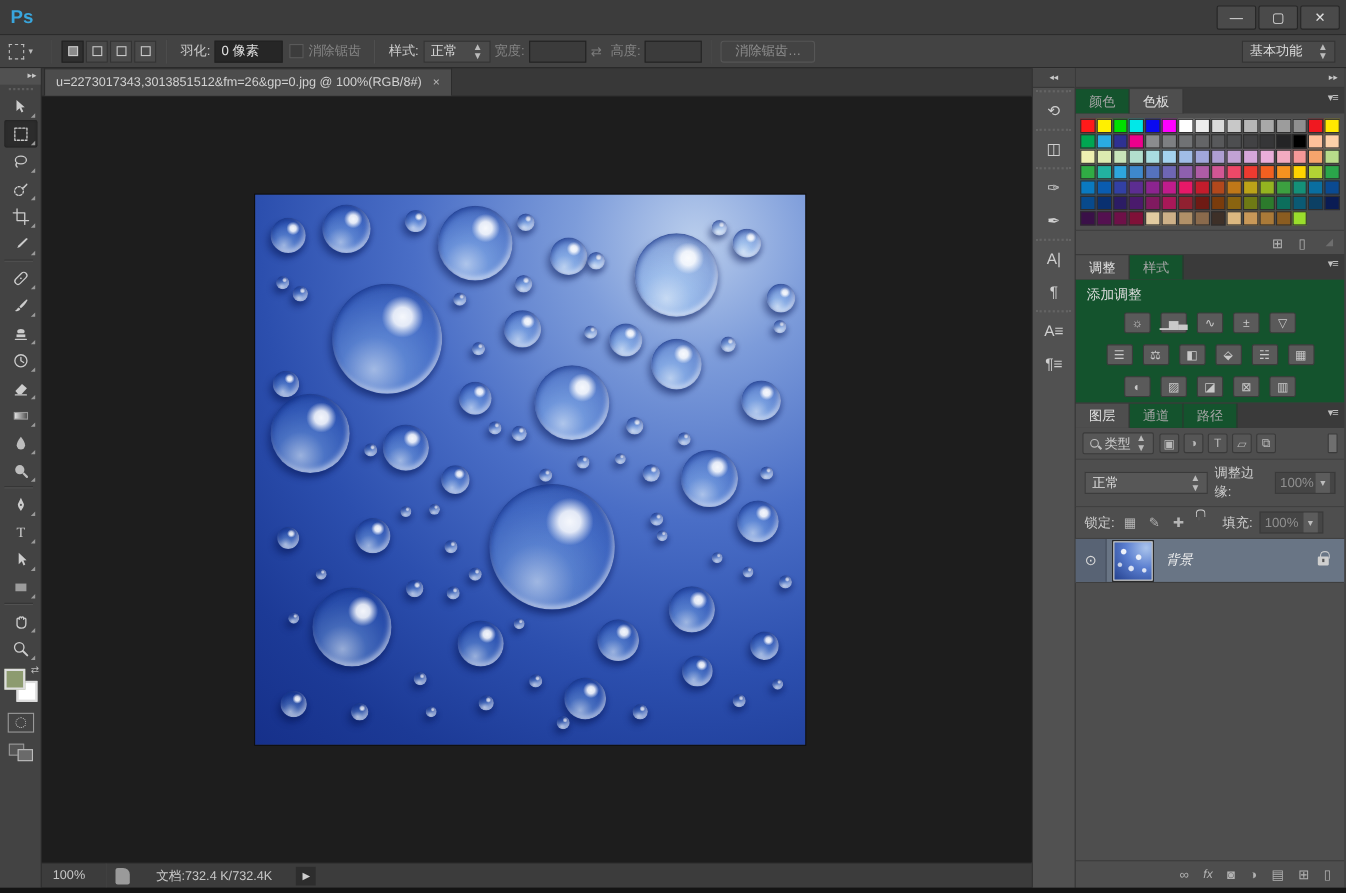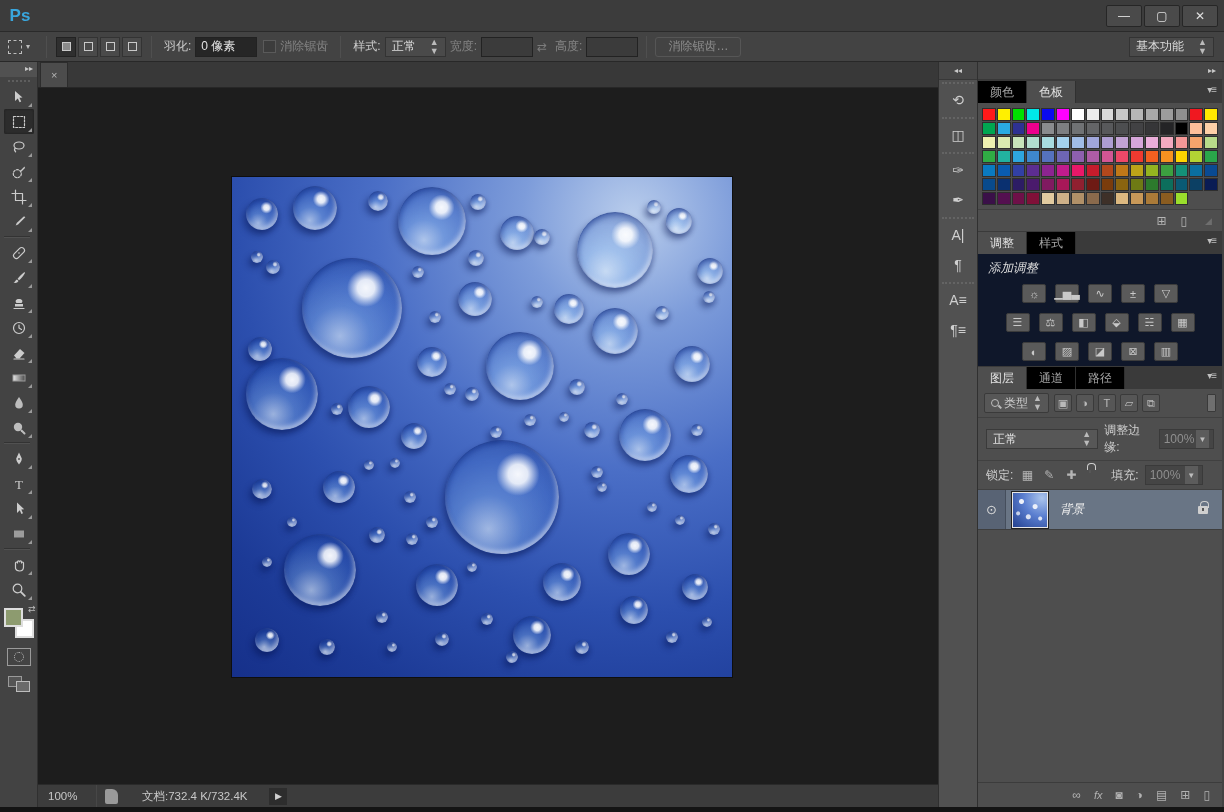--- a/index.html
+++ b/index.html
@@ -102,24 +102,24 @@
   
   .dock-strip { width:40px; background:#515151; border-left:1px solid #303030; border-right:1px solid #303030; display:flex; flex-direction:column; }
   .strip-head { height:18px; background:#474747; color:#c9c9c9; font-size:8px; display:flex; align-items:center; justify-content:center; border-bottom:1px solid #383838; }
   .strip-group { border-top:2px dotted #646464; margin:2px 3px 4px; padding-top:3px; display:flex; flex-direction:column; align-items:center; gap:4px; }
   .strip-icon { width:28px; height:26px; display:flex; align-items:center; justify-content:center; color:#cfcfcf; font-size:14px; border-radius:2px; }
 
   
   .panels { width:244px; display:flex; flex-direction:column; background:#434343; }
   .panel-head { height:18px; background:#474747; border-bottom:1px solid #383838; display:flex; align-items:center; justify-content:flex-end; color:#c9c9c9; font-size:8px; padding-right:6px; }
   .ptabs { height:23px; background:#3a3a3a; display:flex; align-items:flex-end; position:relative; }
-  .ptab { height:22px; padding:0 12px; display:flex; align-items:center; color:#a5a5a5; font-size:12px; background:#000000; border-right:1px solid #303030; }
+  .ptab { height:22px; padding:0 12px; display:flex; align-items:center; color:#a5a5a5; font-size:12px; background:#14532d; border-right:1px solid #303030; }
   .ptab.active { background:#4e4e4e; color:#e2e2e2; }
   .pmenu { position:absolute; right:6px; top:4px; color:#c0c0c0; font-size:10px; letter-spacing:-1px; }
-  .pbody { background:#0f172a;font-style:italic; }
+  .pbody { background:#14532d; }
 
   .swatch-grid { padding:5px 4px 4px; display:grid; grid-template-columns:repeat(16,1fr); gap:1px; background:#4e4e4e; }
   .swatch { width:100%; height:13px; border:1px solid #2e2e2e; }
   .swatch-foot { height:22px; background:#4e4e4e; border-top:1px solid #404040; display:flex; align-items:center; justify-content:flex-end; gap:14px; padding-right:10px; color:#b5b5b5; }
   .foot-icon { font-size:12px; }
   .resize-grip { color:#6e6e6e; font-size:9px; margin-left:4px; }
 
   .adj-title { padding:6px 10px 2px; color:#dcdcdc; font-size:12.5px; }
   .adj-row { display:flex; justify-content:center; gap:9px; padding:5px 0; }
   .adj-icon { width:24px; height:19px; background:#5a5a5a; border:1px solid #3c3c3c; color:#c9c9c9;
@@ -374,20 +374,21 @@
         </div>
       <div class="screen-mode">
           <span class="r1"></span>
           <span class="r2"></span>
         </div>
     </div>
 
     <div class="doc-col">
       <div class="tabbar">
         <div class="doc-tab">
+          <span>u=2273017343,3013851512&amp;fm=26&amp;gp=0.jpg @ 100%(RGB/8#)</span>
           <span class="tab-close">×</span>
         </div>
       </div>
       <div class="pasteboard">
         <div class="canvas" id="canvas">
             <div class="drop" style="left: 14px; top: 21px; width: 32px; height: 32px;"></div>
             <div class="drop" style="left: 61px; top: 9px; width: 44px; height: 44px;"></div>
             <div class="drop" style="left: 136px; top: 14px; width: 20px; height: 20px;"></div>
             <div class="drop" style="left: 166px; top: 10px; width: 68px; height: 68px;"></div>
             <div class="drop" style="left: 238px; top: 17px; width: 16px; height: 16px;"></div>

